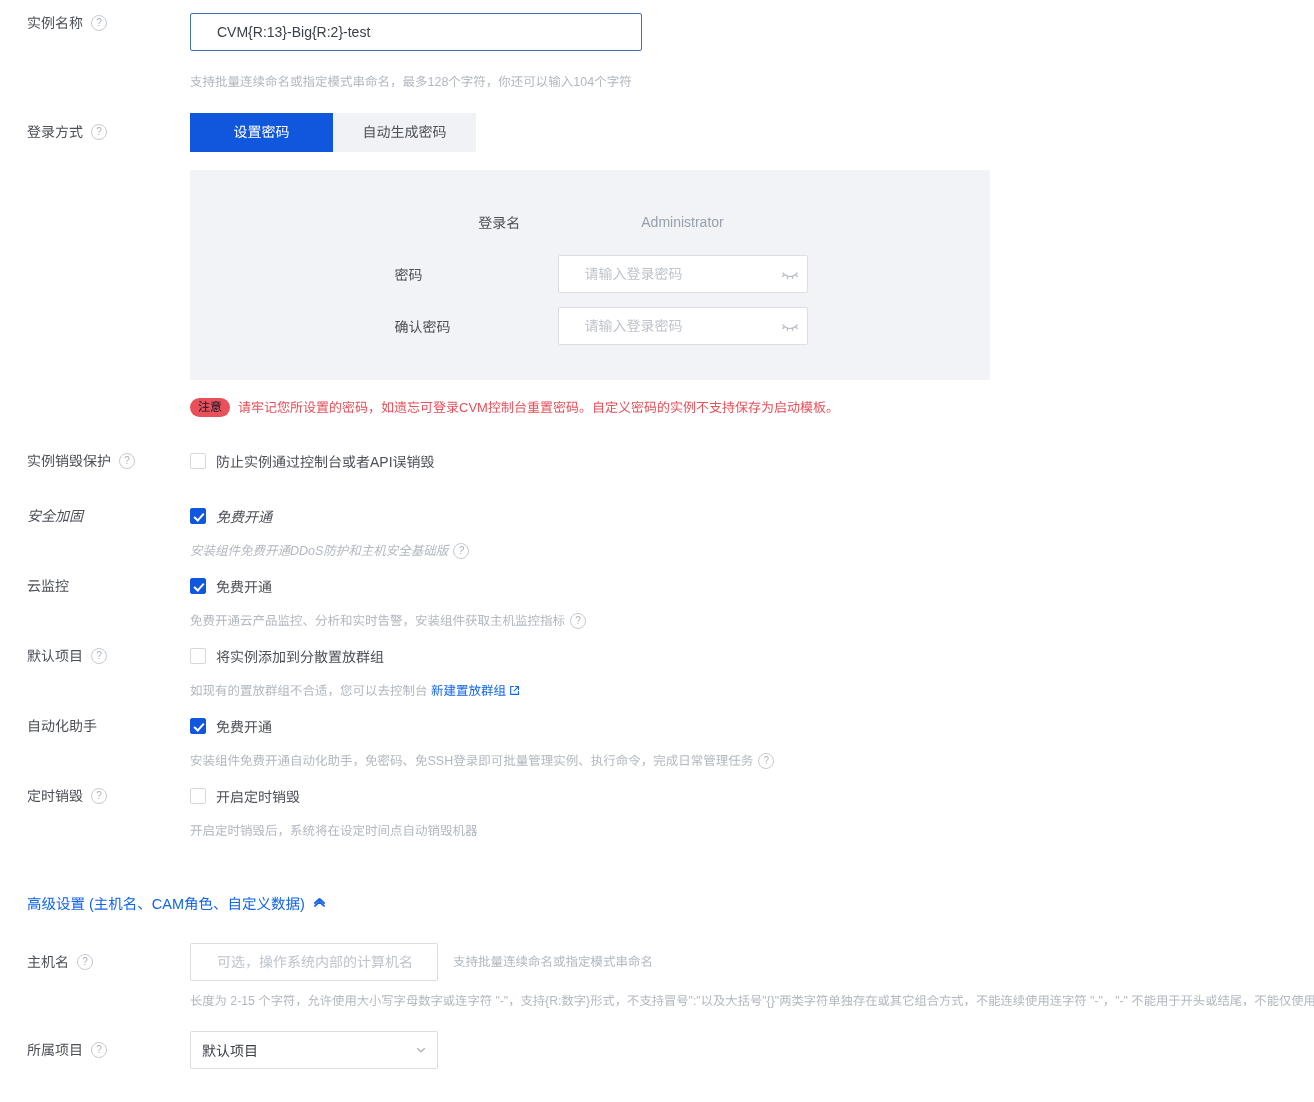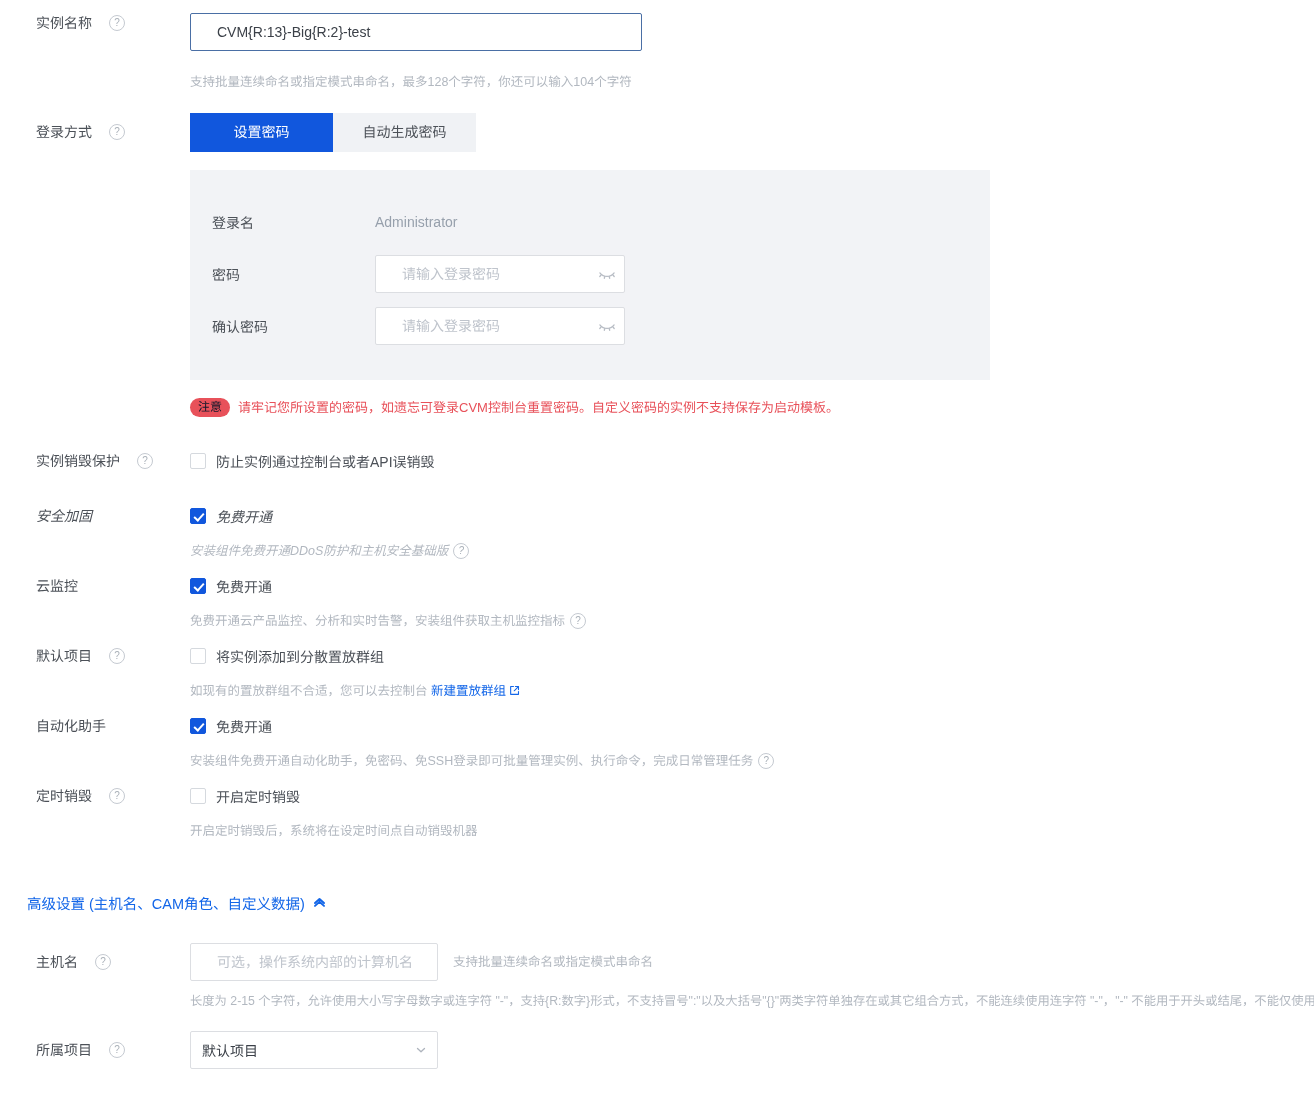--- a/index.html
+++ b/index.html
@@ -27,27 +27,27 @@
   .row {
     display: flex;
     align-items: flex-start;
   }
   .label {
     width: 190px;
     min-width: 190px;
     padding-right: 14px;
     box-sizing: border-box;
     text-align: left;
-    padding-left: 36px;
+    padding-left: 27px;
     color: #4c5158;
     font-size: 14px;
     line-height: 20px;
     display: flex;
     align-items: center;
-    gap: 17px;
+    gap: 8px;
     white-space: nowrap;
   }
   .field {
     flex: 1;
     min-width: 0;
   }
 
   
   .help-icon {
     display: inline-block;
@@ -126,20 +126,21 @@
     background: #f2f3f6;
     width: 800px;
     box-sizing: border-box;
     padding: 26px 0 28px 22px;
     margin-top: 18px;
   }
   .pw-row {
     display: flex;
     align-items: center;
     height: 52px;
+    justify-content: center;
   }
   .pw-label {
     width: 163px;
     min-width: 163px;
     color: #4c5158;
     font-size: 14px;
   }
   .pw-static {
     color: #97a0ac;
     font-size: 14px;

